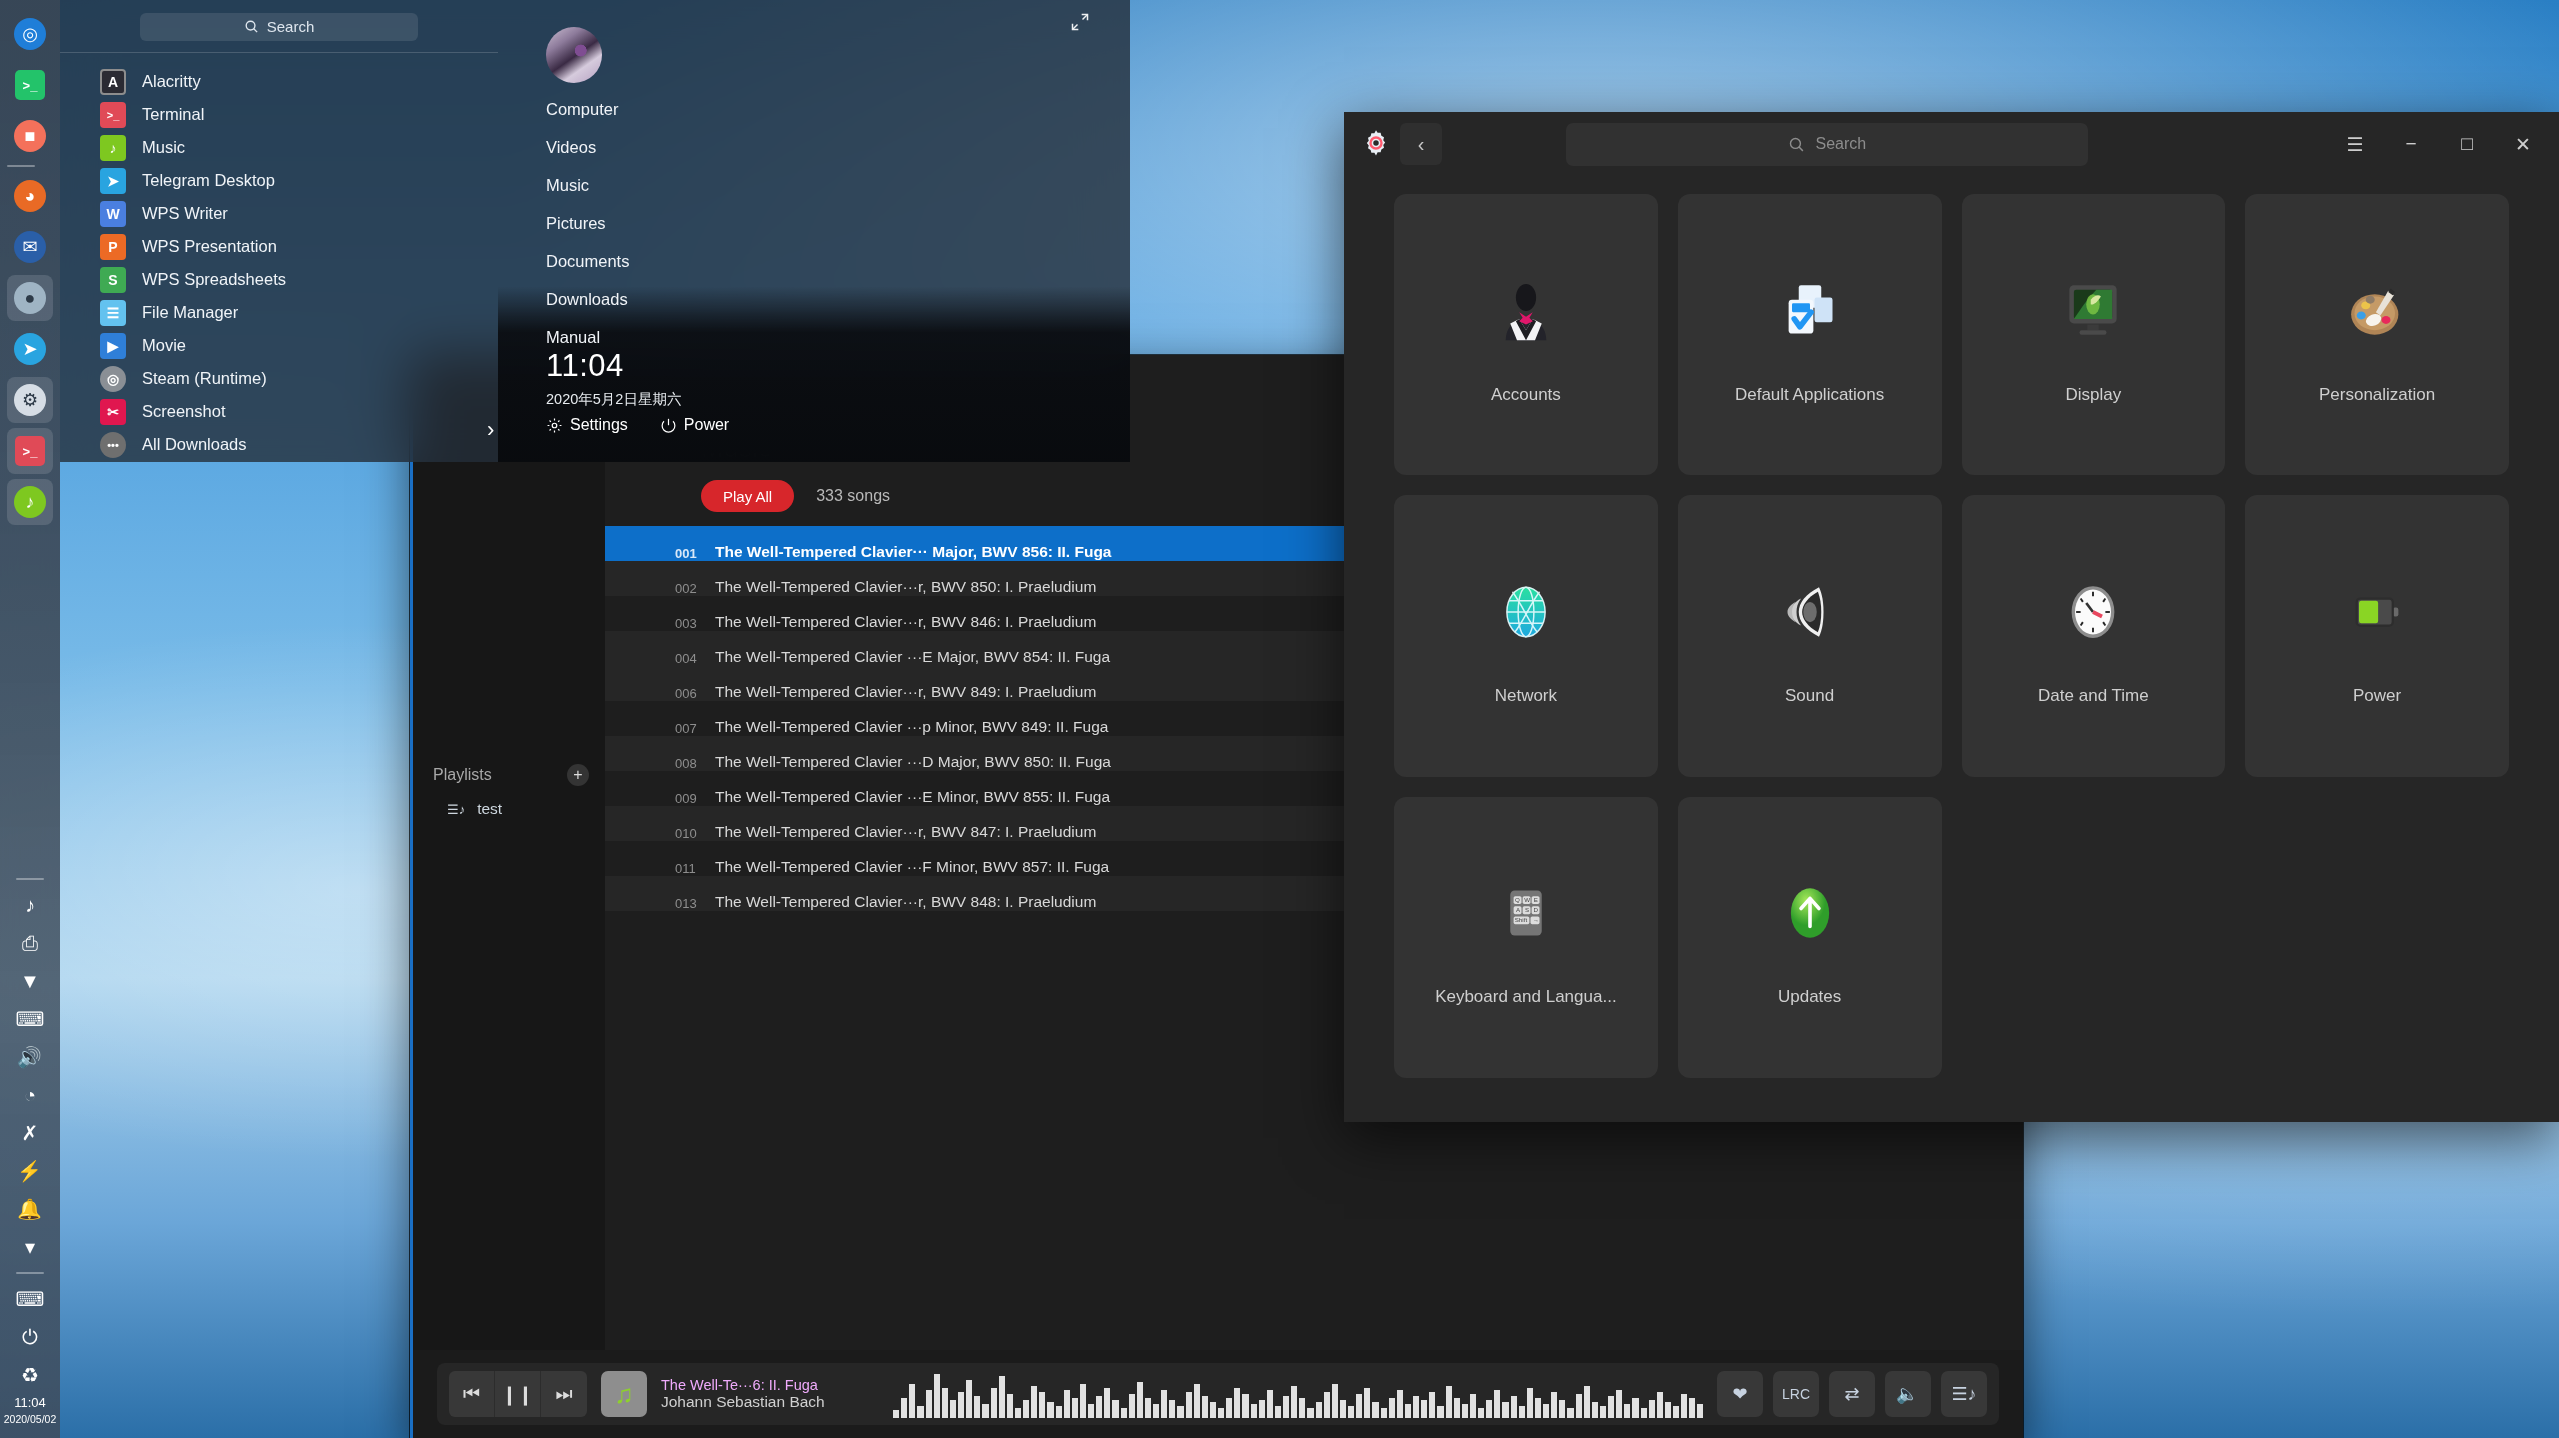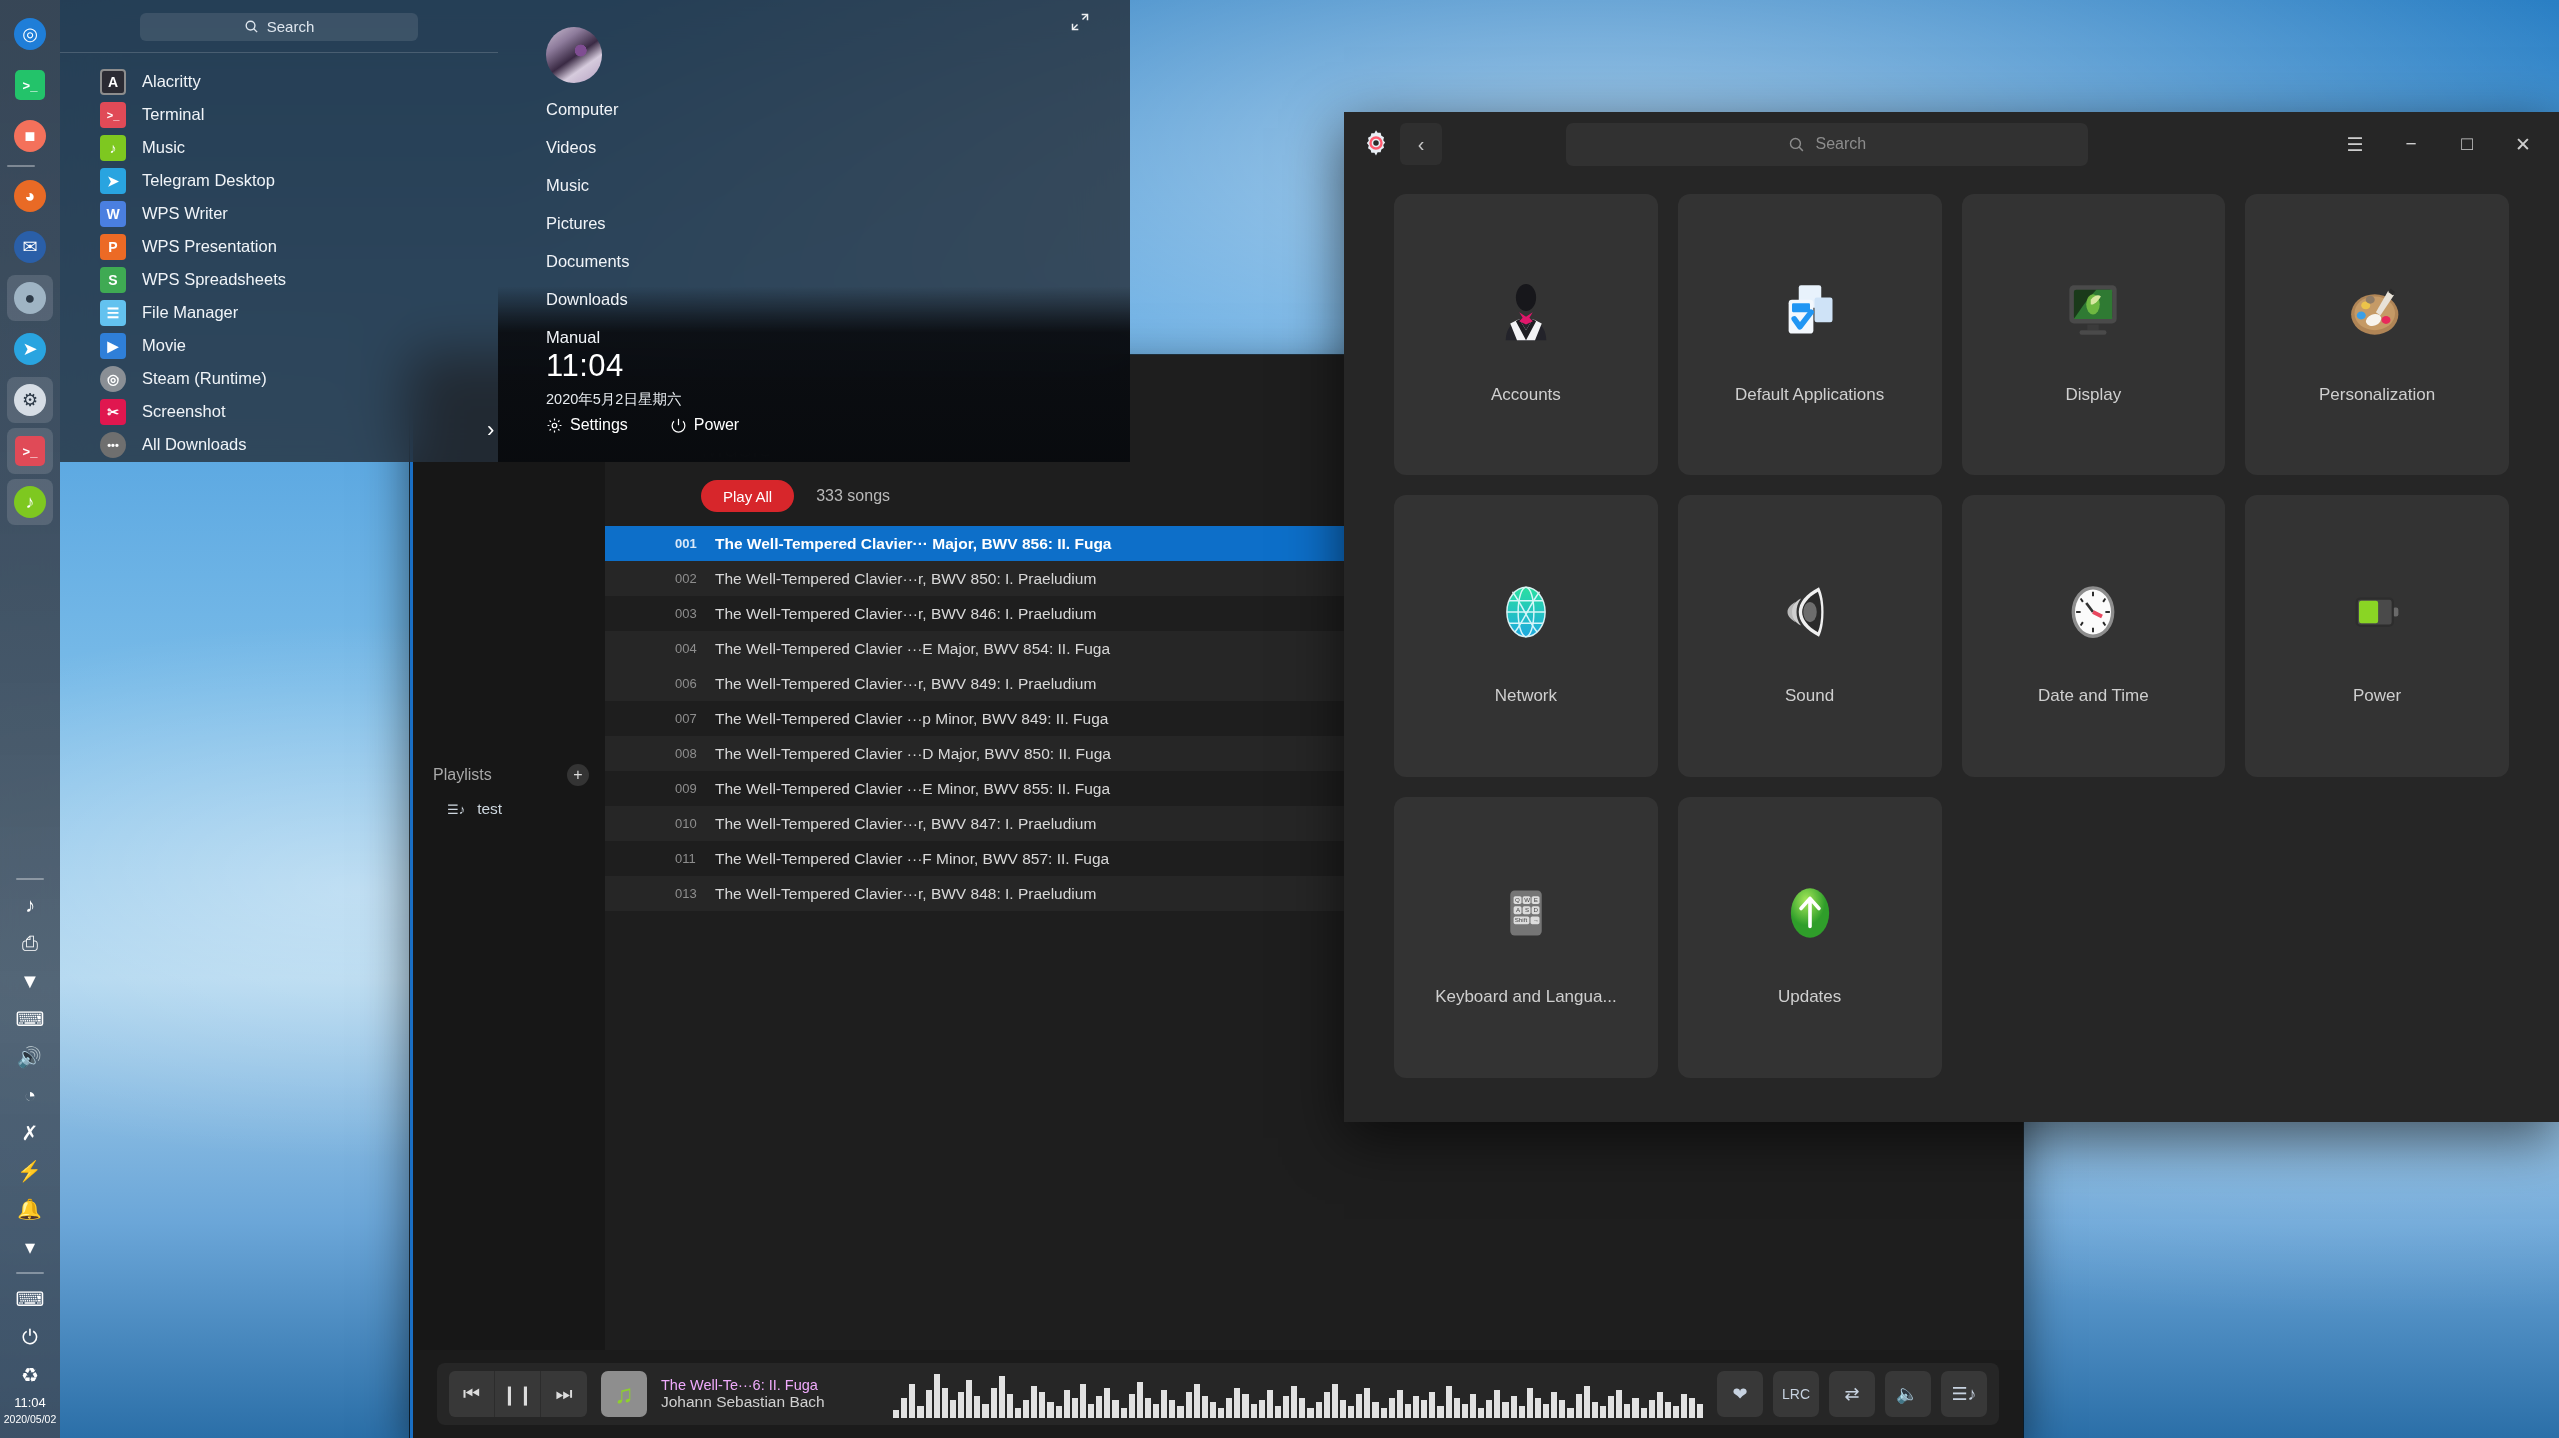--- a/index.html
+++ b/index.html
@@ -70,21 +70,21 @@
   #avatar {
     position:absolute; left: 48px; top: 27px;
     width: 56px; height: 56px; border-radius: 50%;
     background:
       radial-gradient(circle at 62% 42%, #7f4d92 0 12%, rgba(0,0,0,0) 13%),
       linear-gradient(145deg, #cfc2d6 0%, #8d7b9b 28%, #3a2a44 52%, #d6cbdd 70%, #b49fc0 100%);
   }
   .place-row { position:absolute; left: 48px; font-size: 16.5px; color:#f1f4f8; }
   #lr-clock { position:absolute; left: 48px; top: 348px; font-size: 31px; font-weight: 300; letter-spacing: .5px;}
   #lr-date { position:absolute; left: 48px; top: 390px; font-size: 14.5px; color:#e6eaee;}
-  #lr-actions { position:absolute; left: 48px; top: 416px; display:flex; gap: 42px; align-items:center; font-size: 16px;}
+  #lr-actions { position:absolute; left: 48px; top: 416px; display:flex; gap: 32px; align-items:center; font-size: 16px;}
   #lr-actions .act { display:flex; align-items:center; gap: 7px;}
   #lr-gradient-overlay { position:absolute; inset:0; pointer-events:none;
     background: linear-gradient(180deg, rgba(14,22,34,0) 62%, rgba(10,12,16,0.92) 72%, rgba(8,10,13,0.97) 100%); }
 
   
   #music {
     position: absolute; left: 410px; top: 355px; width: 1613px; height: 1497px;
     height: 1083px;
     background: #1b1b1b;
     z-index: 30;
@@ -104,21 +104,21 @@
   #music-head { padding: 6px 0 0 96px; }
   #music-title { font-size: 27px; color:#9f9f9f; font-weight: 400;}
   #music-actions { display:flex; align-items:center; gap: 22px; margin-top: 16px;}
   #play-all {
     background:#d7262b; color:#fff; border:none; border-radius: 18px;
     height: 32px; padding: 0 22px; font-size: 15px; font-family:inherit;
   }
   #song-count { color:#b9b9b9; font-size: 16px;}
   #tracklist { margin-top: 14px; flex:1; overflow:hidden; }
   .track {
-    display:flex; align-items:center; height: 35px; font-size: 15.5px;
+    display:flex; align-items:flex-end; height: 35px; font-size: 15.5px;
     color:#d8d8d8; padding-left: 70px; padding-right: 30px;
   }
   .track.alt { background: #262626; }
   .track.sel { background: #0d6fc9; color:#fff; font-weight:600; }
   .t-num { width: 40px; font-size: 13px; color:#8e8e8e; flex:0 0 40px;}
   .track.sel .t-num { color:#d9e8f8; }
   .t-title { flex: 1 1 auto; min-width:0; white-space:nowrap; overflow:hidden; }
   .t-artist { width: 232px; flex:0 0 232px; color:#9b9b9b; font-size: 14.5px;}
   .t-album { width: 225px; flex:0 0 225px; color:#9b9b9b; font-size: 14.5px; white-space:nowrap; overflow:hidden;}
   .t-dur { width: 58px; flex:0 0 58px; text-align:right; color:#9b9b9b; font-size: 14.5px;}

